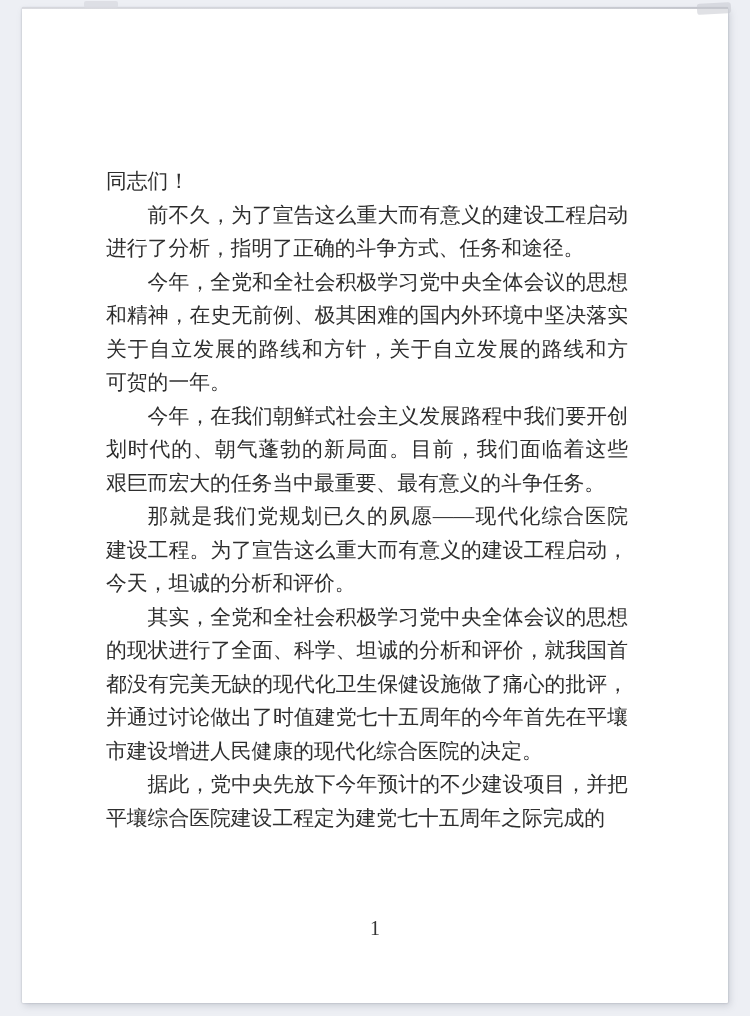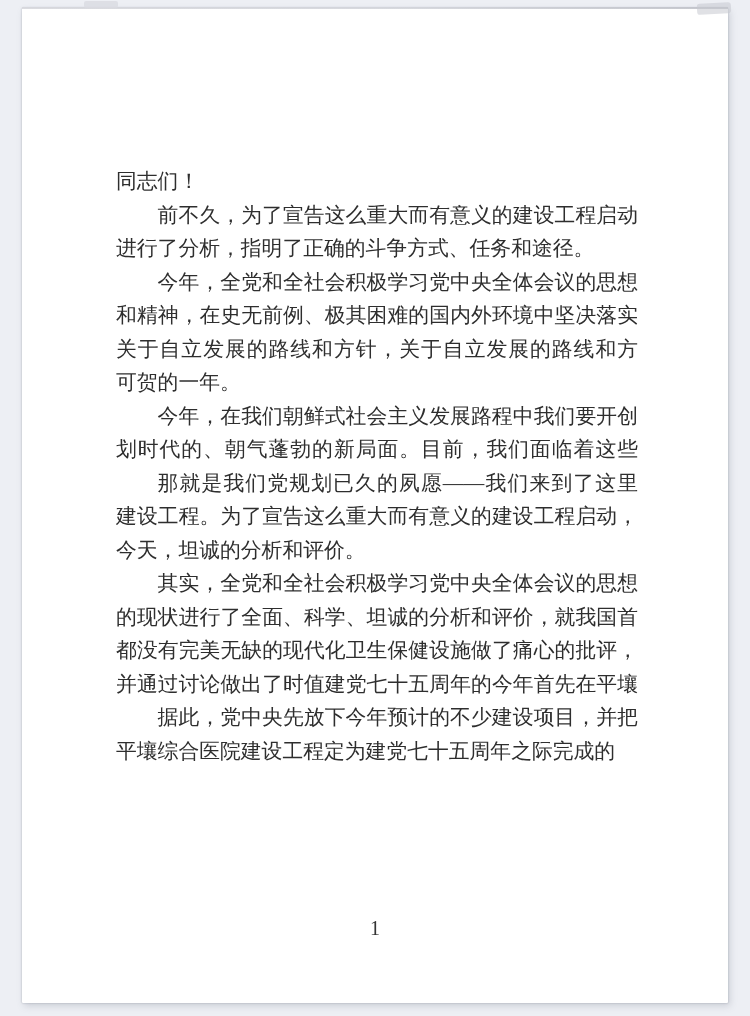--- a/index.html
+++ b/index.html
@@ -53,21 +53,21 @@
     left: 62px;
     top: -7px;
     width: 34px;
     height: 7px;
     background: #d9dbe1;
     opacity: 0.8;
     border-radius: 2px;
   }
   .content {
     position: absolute;
-    left: 94px;
+    left: 84px;
     top: 156px;
     width: 522px;
     color: #2e2e2e;
   }
   .para {
     margin: 0;
     padding: 0;
   }
   .pline {
     font-size: 20.8px;
@@ -114,31 +114,33 @@
         </div>
         <div class="para">
           <div class="pline indented">今年，全党和全社会积极学习党中央全体会议的思想</div>
           <div class="pline">和精神，在史无前例、极其困难的国内外环境中坚决落实</div>
           <div class="pline">关于自立发展的路线和方针，关于自立发展的路线和方针。</div>
           <div class="pline para-end">可贺的一年。</div>
         </div>
         <div class="para">
           <div class="pline indented">今年，在我们朝鲜式社会主义发展路程中我们要开创</div>
           <div class="pline">划时代的、朝气蓬勃的新局面。目前，我们面临着这些</div>
+          <div class="pline para-end">艰巨而宏大的任务当中最重要、最有意义的斗争任务。</div>
         </div>
         <div class="para">
-          <div class="pline indented">那就是我们党规划已久的夙愿——我们来到了这里</div>
+          <div class="pline indented">那就是我们党规划已久的夙愿——现代化综合医院</div>
           <div class="pline">建设工程。为了宣告这么重大而有意义的建设工程启动，</div>
           <div class="pline para-end">今天，坦诚的分析和评价。</div>
         </div>
         <div class="para">
           <div class="pline indented">其实，全党和全社会积极学习党中央全体会议的思想</div>
           <div class="pline">的现状进行了全面、科学、坦诚的分析和评价，就我国首</div>
           <div class="pline">都没有完美无缺的现代化卫生保健设施做了痛心的批评，</div>
           <div class="pline">并通过讨论做出了时值建党七十五周年的今年首先在平壤</div>
+          <div class="pline para-end">市建设增进人民健康的现代化综合医院的决定。</div>
         </div>
         <div class="para">
           <div class="pline indented">据此，党中央先放下今年预计的不少建设项目，并把</div>
           <div class="pline para-end">平壤综合医院建设工程定为建党七十五周年之际完成的</div>
         </div>
       </div>
     <div class="footer">1</div>
   </div>
 </div>
 

